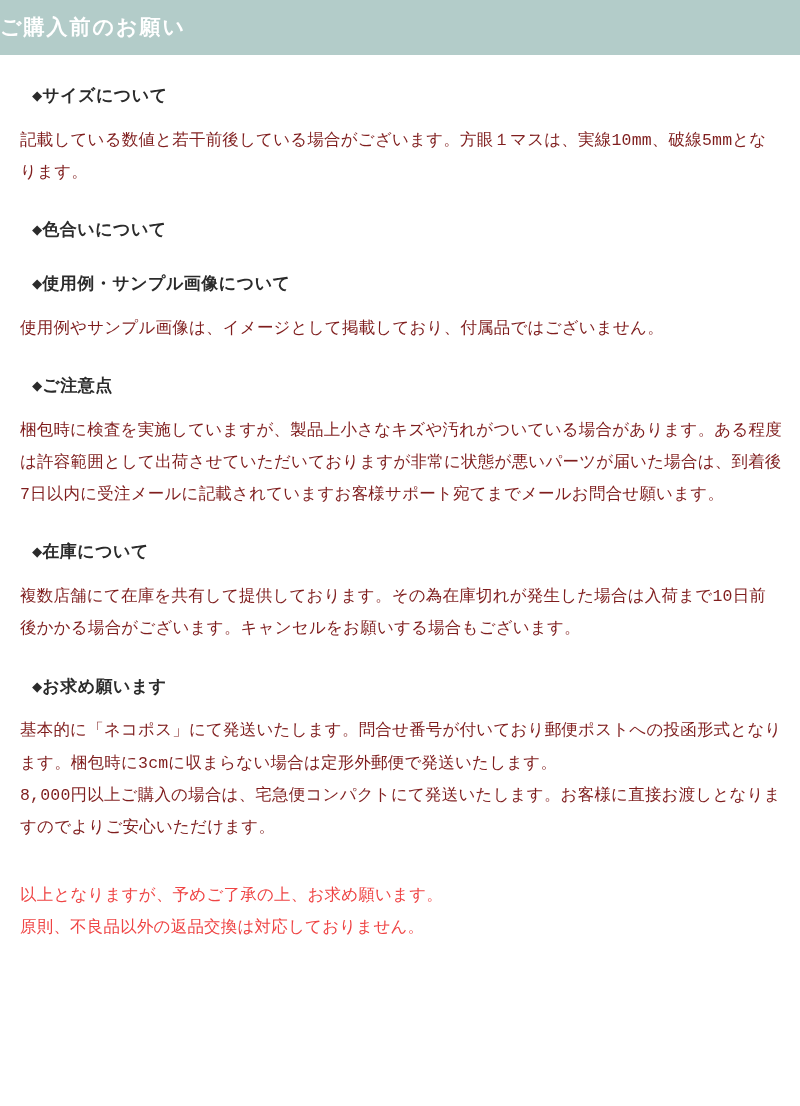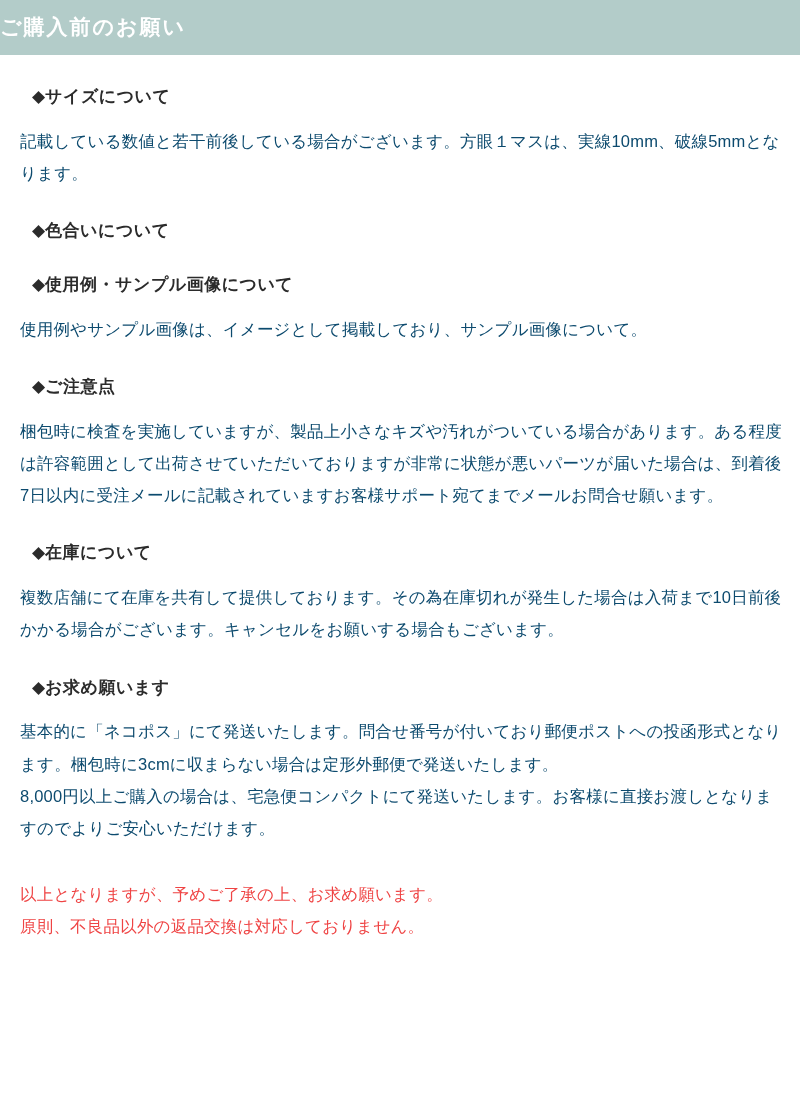--- a/index.html
+++ b/index.html
@@ -27,32 +27,33 @@
     letter-spacing: 2px;
     padding: 14px 0 16px 0;
     line-height: 1.2;
   }
   .content {
     padding: 0 18px 10px 18px;
     box-sizing: border-box;
   }
   .section {
     margin: 0;
+    font-family: Liberation Mono, monospace;
   }
   .section-heading {
     font-size: 17px;
     font-weight: bold;
     color: #2b2b2b;
     margin: 30px 0 0 14px;
     line-height: 1.4;
     letter-spacing: 0.5px;
   }
   .section-body {
     font-size: 16.5px;
-    color: #0c4a6e;
+    color: #7f1d1d;
     line-height: 1.95;
     margin: 16px 0 0 2px;
     letter-spacing: 0.2px;
   }
   .section-body p {
     margin: 0;
   }
   .footer-note {
     font-size: 16.5px;
     color: #ef4444;
@@ -83,21 +84,21 @@
         </div>
     </div>
 
     <div class="section">
       <div class="section-heading"><span class="diamond">◆</span><span>色合いについて</span></div>
     </div>
 
     <div class="section">
       <div class="section-heading"><span class="diamond">◆</span><span>使用例・サンプル画像について</span></div>
       <div class="section-body">
-          <p>使用例やサンプル画像は、イメージとして掲載しており、サンプル画像について。</p>
+          <p>使用例やサンプル画像は、イメージとして掲載しており、付属品ではございません。</p>
         </div>
     </div>
 
     <div class="section">
       <div class="section-heading"><span class="diamond">◆</span><span>ご注意点</span></div>
       <div class="section-body">
           <p>梱包時に検査を実施していますが、製品上小さなキズや汚れがついている場合があります。ある程度は許容範囲として出荷させていただいておりますが非常に状態が悪いパーツが届いた場合は、到着後7日以内に受注メールに記載されていますお客様サポート宛てまでメールお問合せ願います。</p>
         </div>
     </div>
 

